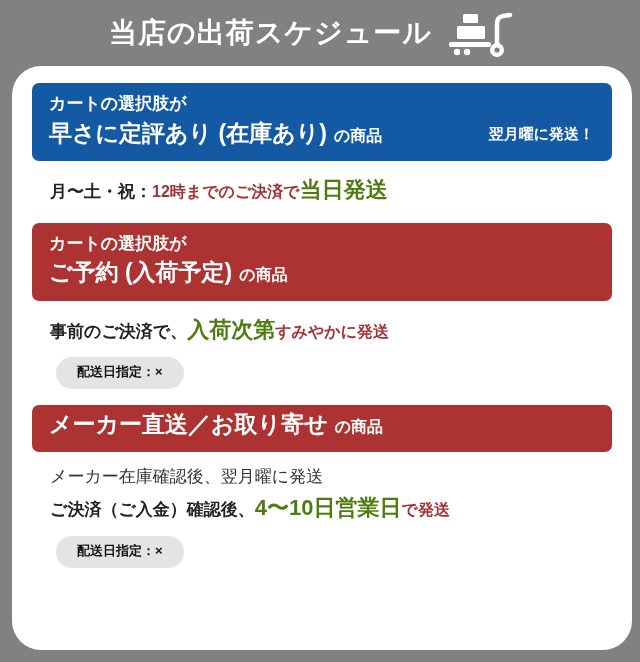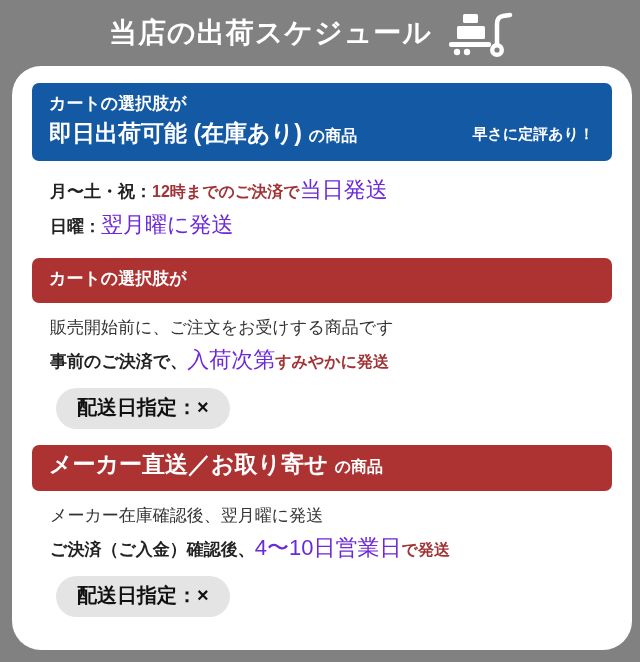--- a/index.html
+++ b/index.html
@@ -39,25 +39,25 @@
   .b-suffix { font-size: 16px; font-weight: bold; margin-left: 7px; }
   .b-note {
     position: absolute; right: 18px; bottom: 17px;
     font-size: 15px; font-weight: bold;
   }
   .rows { margin: 13px 0 0 18px; }
   .line { margin-bottom: 3px; line-height: 1.45; }
   .lbl   { font-size: 17px; font-weight: bold; color: #222222; }
   .plain { font-size: 17px; font-weight: normal; color: #333333; }
   .red-sm { font-size: 16px; font-weight: bold; color: #a03336; }
-  .red-lg { font-size: 22px; font-weight: normal; color: #6d28d9; }
+  .red-lg { font-size: 22px; font-weight: bold; color: #4d7c0f; }
   .pill {
     display: inline-block; background: #e4e4e4; border-radius: 22px;
     padding: 6px 21px 8px 21px; margin: 9px 0 0 6px;
-    font-size: 20px; font-weight: bold; color: #111111;
+    font-size: 13px; font-weight: bold; color: #111111;
   }
   .gap-a { margin-top: 17px; }  
   .gap-b { margin-top: 16px; }  
 </style>
 </head>
 <body>
 
 <div class="title-band">
   <span class="page-title">当店の出荷スケジュール</span>
   <svg class="truck-icon" viewBox="0 0 66 46" aria-hidden="true">
@@ -71,42 +71,39 @@
     <circle cx="50" cy="38" r="2.6" fill="#818181"></circle>
   </svg>
 </div>
 
 <div class="content">
 
   <section>
     <div class="banner blue">
       <div class="b-top">カートの選択肢が</div>
       <div class="b-head">
-        <span class="b-big">即日出荷可能 (在庫あり)</span><span class="b-suffix">の商品</span>
+        <span class="b-big">早さに定評あり (在庫あり)</span><span class="b-suffix">の商品</span>
       </div>
-      <div class="b-note">早さに定評あり！</div>
+      <div class="b-note">翌月曜に発送！</div>
     </div>
     <div class="rows">
       <div class="line">
         <span class="lbl">月〜土・祝：</span><span class="red-sm">12時までのご決済で</span><span class="red-lg">当日発送</span>
-      </div>
-      <div class="line">
-        <span class="lbl">日曜：</span><span class="red-lg">翌月曜に発送</span>
       </div>
     </div>
   </section>
 
   <section>
     <div class="banner red gap-a">
       <div class="b-top">カートの選択肢が</div>
+      <div class="b-head">
+        <span class="b-big">ご予約 (入荷予定)</span><span class="b-suffix">の商品</span>
+      </div>
     </div>
     <div class="rows">
-      <div class="line">
-        <span class="plain">販売開始前に、ご注文をお受けする商品です</span>
-      </div>
       <div class="line">
         <span class="lbl">事前のご決済で、</span><span class="red-lg">入荷次第</span><span class="red-sm">すみやかに発送</span>
       </div>
       <div>
         <span class="pill">配送日指定：×</span>
       </div>
     </div>
   </section>
 
   <section>

